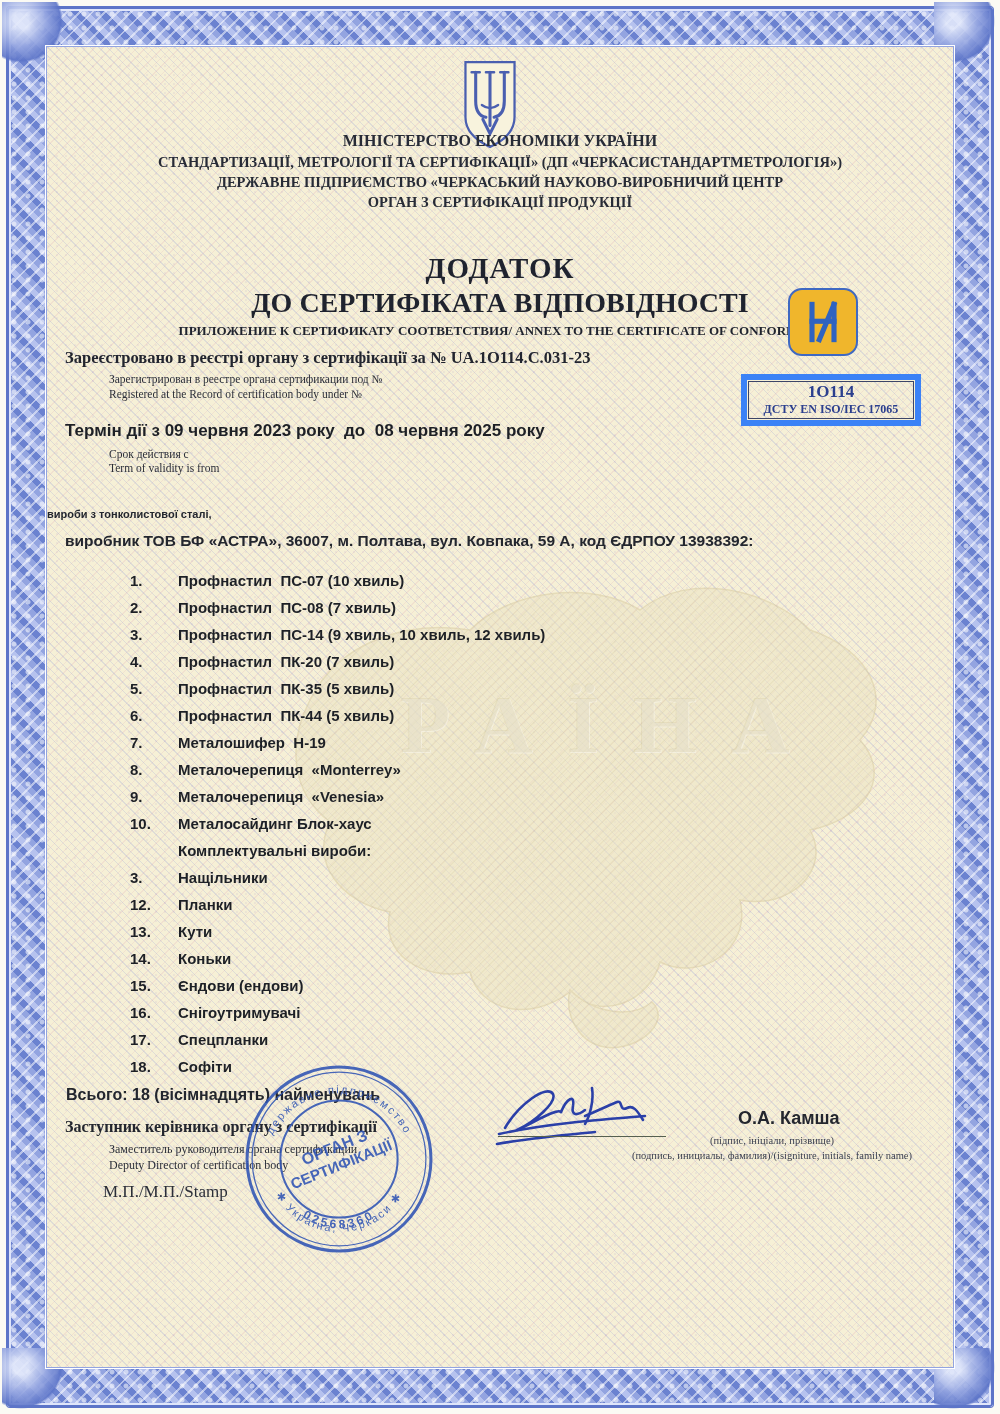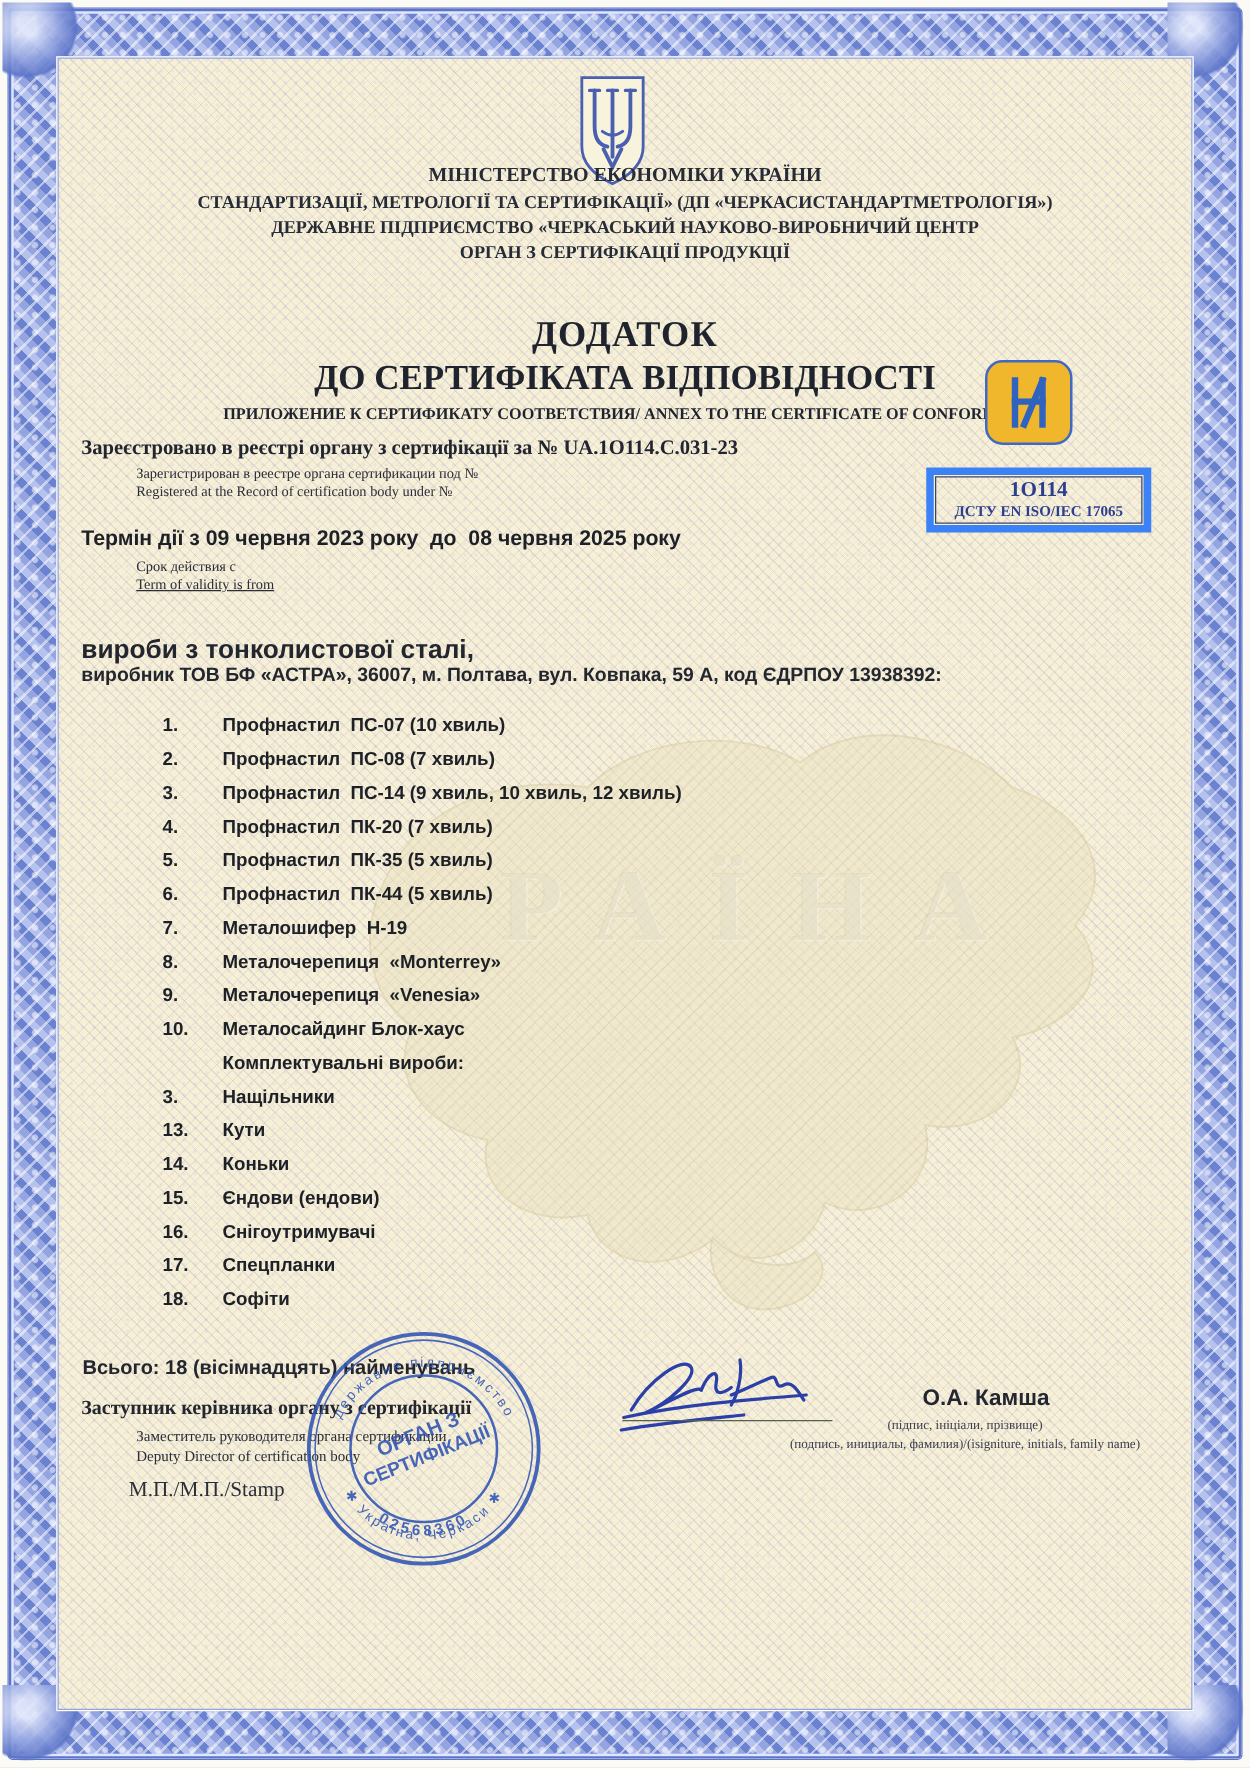--- a/index.html
+++ b/index.html
@@ -116,23 +116,23 @@
     <div class="c1">1О114</div>
     <div class="c2">ДСТУ EN ISO/ІЕС 17065</div>
   </div>
 
   <div class="abs serifB" style="left:65px;top:348px;font-size:16.5px;color:#22252f;">Зареєстровано в реєстрі органу з сертифікації за № UA.1О114.С.031-23</div>
   <div class="abs small" style="left:65px;top:372px;">Зарегистрирован в реестре органа сертификации под №</div>
   <div class="abs small" style="left:65px;top:387px;">Registered at the Record of certification body under №</div>
 
   <div class="abs sansB" style="left:65px;top:421px;font-size:17px;color:#1d2026;">Термін дії з 09 червня 2023 року&nbsp; до&nbsp; 08 червня 2025 року</div>
   <div class="abs small" style="left:65px;top:447px;">Срок действия с</div>
-  <div class="abs small" style="left:65px;top:461px;text-decoration:underline;">Term of validity is from</div>
-
-  <div class="abs sansB" style="left:65px;top:508px;font-size:21px;">вироби з тонколистової сталі,</div>
+  <div class="abs small" style="left:65px;top:461px;">Term of validity is from</div>
+
+  <div class="abs sansB" style="left:47px;top:508px;font-size:11px;">вироби з тонколистової сталі,</div>
   <div class="abs sansB" style="left:65px;top:532px;font-size:15.5px;">виробник ТОВ БФ «АСТРА», 36007, м. Полтава, вул. Ковпака, 59 А, код ЄДРПОУ 13938392:</div>
 
   <div class="abs" style="left:130px;top:572px;width:700px;">
       <div class="list-row">
       <span class="num">1.</span>
       <span class="lab">Профнастил&nbsp; ПС-07 (10 хвиль)</span>
     </div>
       <div class="list-row">
       <span class="num">2.</span>
       <span class="lab">Профнастил&nbsp; ПС-08 (7 хвиль)</span>
@@ -169,20 +169,24 @@
       <span class="num">10.</span>
       <span class="lab">Металосайдинг Блок-хаус</span>
     </div>
       <div class="list-row">
       <span class="num"></span>
       <span class="lab">Комплектувальні вироби:</span>
     </div>
       <div class="list-row">
       <span class="num">3.</span>
       <span class="lab">Нащільники</span>
+    </div>
+      <div class="list-row">
+      <span class="num">12.</span>
+      <span class="lab">Планки</span>
     </div>
       <div class="list-row">
       <span class="num">13.</span>
       <span class="lab">Кути</span>
     </div>
       <div class="list-row">
       <span class="num">14.</span>
       <span class="lab">Коньки</span>
     </div>
       <div class="list-row">

